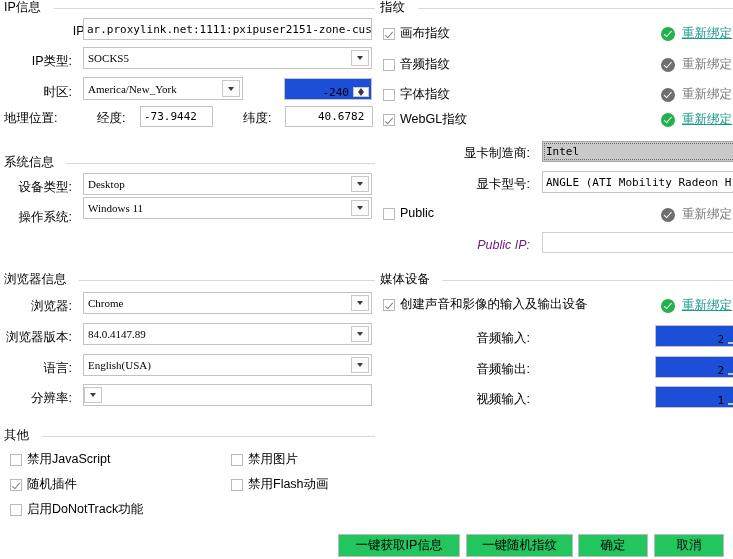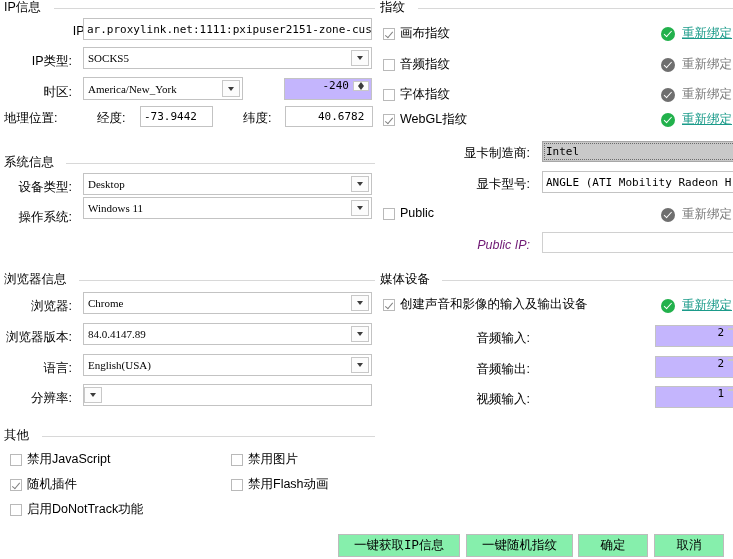--- a/index.html
+++ b/index.html
@@ -114,23 +114,23 @@
     border-left: 3.5px solid transparent;
     border-right: 3.5px solid transparent;
     border-bottom: 4px solid #3b3b3b;
   }
 
   
   .spin {
     position: absolute;
     box-sizing: border-box;
     border: 1px solid #c3c3c3;
-    background: #c4b5fd;
-    display: flex;
-    align-items: flex-start;
+    background: #1d4ed8;
+    display: flex;
+    align-items: flex-end;
     overflow: hidden;
   }
   .spin .val {
     flex: 1 1 auto;
     display: flex;
     align-items: center;
     justify-content: flex-end;
     font-family: "DejaVu Sans Mono", "Liberation Mono", monospace;
     font-size: 11px;
     padding-right: 4px;
@@ -204,28 +204,27 @@
     transform: rotate(42deg);
   }
   .rebind .lnk { font-size: 12.5px; color: #7a7a7a; }
   .rebind.on .lnk { color: #1b9b8a; text-decoration: underline; }
 
   
   .btn {
     position: absolute;
     box-sizing: border-box;
     border: 1px solid #bcbcbc;
-    background: #86efac;
+    background: #22c55e;
     display: flex;
     align-items: center;
     justify-content: center;
     font-size: 12.5px;
     color: #000;
     white-space: nowrap;
-    font-family: Liberation Mono, monospace;
   }
 </style>
 </head>
 <body>
 
 <div class="root">
 
   <div class="grp" style="left:4px;top:0;width:371px;height:130px;">
     <div class="grp-title">IP信息</div>
     <div class="grp-line" style="left:50px;right:0;"></div>

